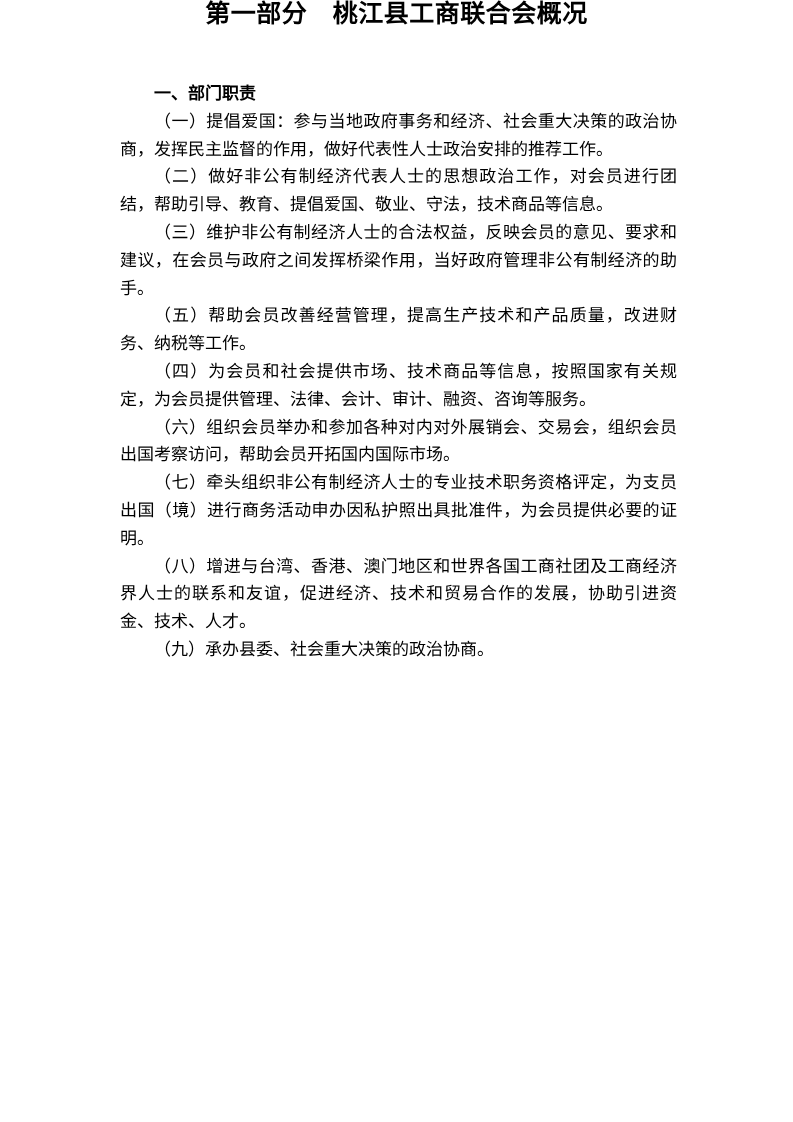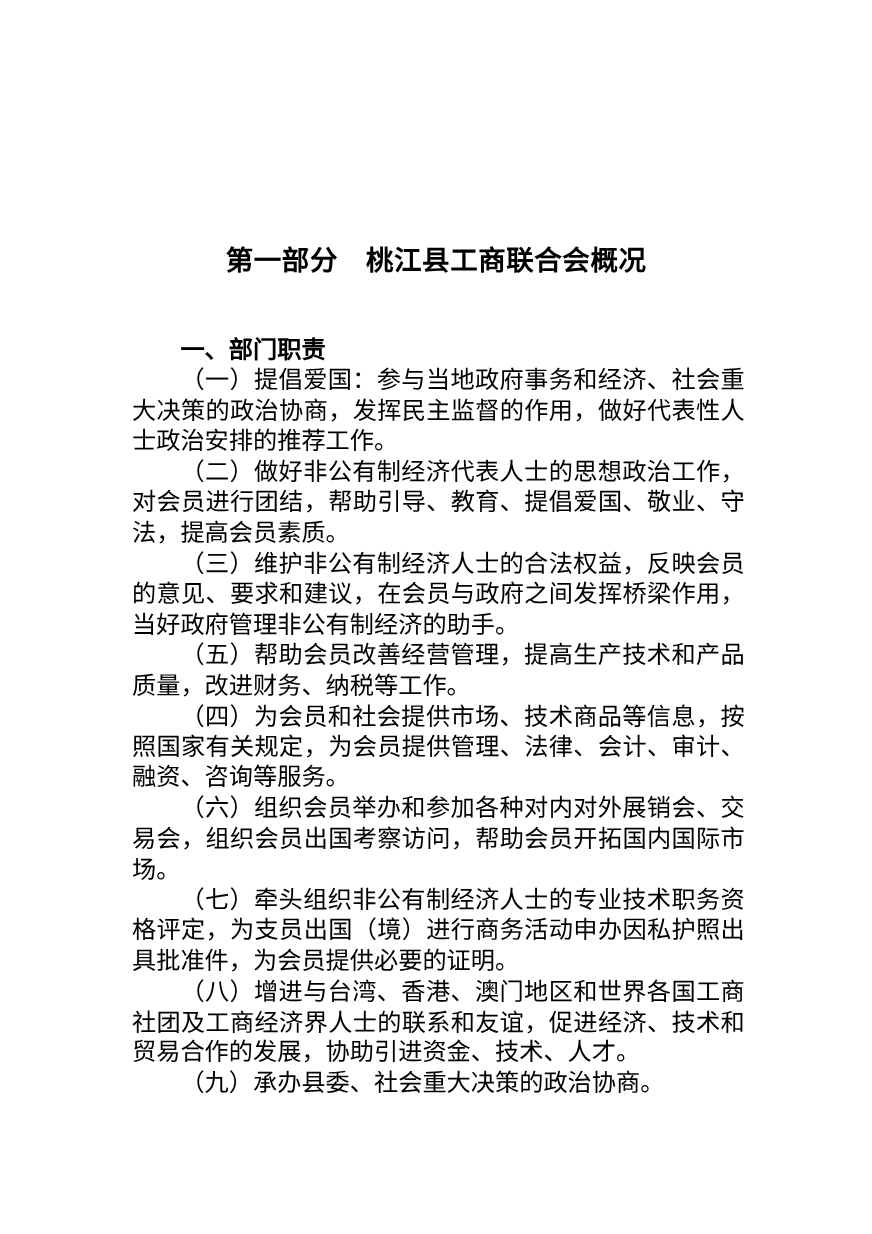--- a/index.html
+++ b/index.html
@@ -11,32 +11,31 @@
     position: relative;
     width: 793px;
     height: 1122px;
     background: #ffffff;
     color: #000000;
     overflow: hidden;
     font-family: "Liberation Serif", "DejaVu Serif", serif;
   }
   .doc-title {
     margin: 0;
-    padding-top: 224px;
     text-align: center;
     font-family: "Liberation Sans", "DejaVu Sans", sans-serif;
     font-weight: bold;
     font-size: 25px;
     line-height: 26px;
     letter-spacing: 0.5px;
     color: #000000;
   }
   .content {
     margin: 54px 116px 0 120px; 
-    font-size: 22px;
+    font-size: 17px;
     line-height: 27.8px;
     text-align: justify;
     color: #000000;
   }
   .content p {
     margin: 0;
     padding: 0;
     text-indent: 2em;
   }
   .section-heading {
@@ -47,21 +46,21 @@
 </head>
 <body>
 
 <div class="page">
   <h1 class="doc-title">第一部分　桃江县工商联合会概况</h1>
 
   <div class="content">
     <p class="section-heading">一、部门职责</p>
 
     <p>（一）提倡爱国：参与当地政府事务和经济、社会重大决策的政治协商，发挥民主监督的作用，做好代表性人士政治安排的推荐工作。</p>
-    <p>（二）做好非公有制经济代表人士的思想政治工作，对会员进行团结，帮助引导、教育、提倡爱国、敬业、守法，提高会员素质。</p>
+    <p>（二）做好非公有制经济代表人士的思想政治工作，对会员进行团结，帮助引导、教育、提倡爱国、敬业、守法，技术商品等信息。</p>
     <p>（三）维护非公有制经济人士的合法权益，反映会员的意见、要求和建议，在会员与政府之间发挥桥梁作用，当好政府管理非公有制经济的助手。</p>
     <p>（五）帮助会员改善经营管理，提高生产技术和产品质量，改进财务、纳税等工作。</p>
     <p>（四）为会员和社会提供市场、技术商品等信息，按照国家有关规定，为会员提供管理、法律、会计、审计、融资、咨询等服务。</p>
     <p>（六）组织会员举办和参加各种对内对外展销会、交易会，组织会员出国考察访问，帮助会员开拓国内国际市场。</p>
     <p>（七）牵头组织非公有制经济人士的专业技术职务资格评定，为支员出国（境）进行商务活动申办因私护照出具批准件，为会员提供必要的证明。</p>
     <p>（八）增进与台湾、香港、澳门地区和世界各国工商社团及工商经济界人士的联系和友谊，促进经济、技术和贸易合作的发展，协助引进资金、技术、人才。</p>
     <p>（九）承办县委、社会重大决策的政治协商。</p>
 
   </div>
 </div>

